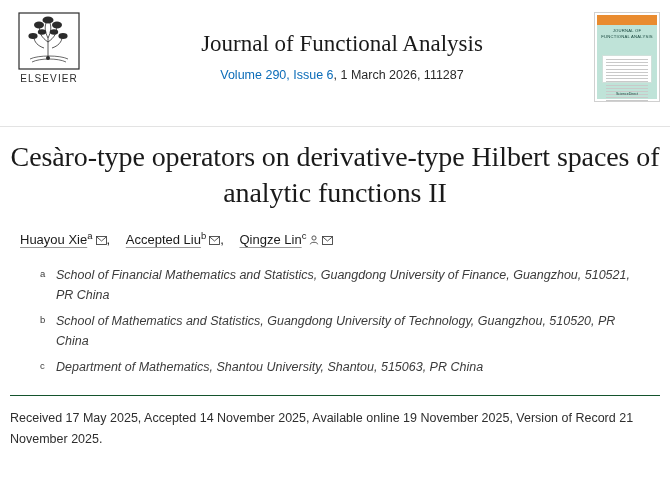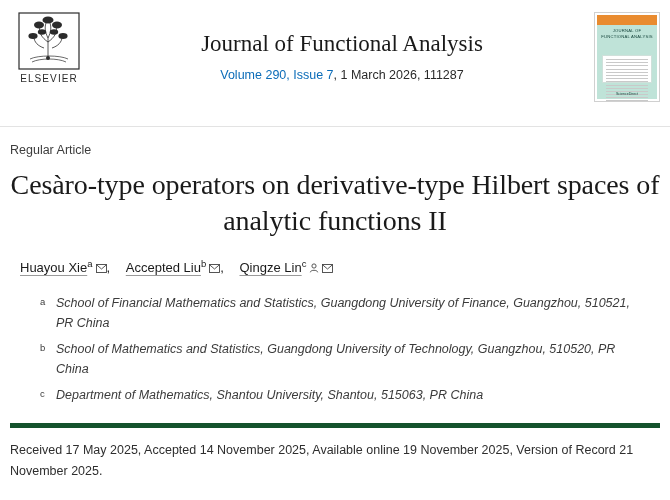--- a/index.html
+++ b/index.html
@@ -219,21 +219,21 @@
     flex: 1 1 auto;
     font-style: italic;
   }
 
   
   .history {
     font-size: 12.5px;
     color: #2e2e2e;
     line-height: 1.65;
     padding-top: 12px;
-    border-top: 5px solid #14532d;
+    border-top: 1px solid #14532d;
     margin-top: 2px;
   }
 </style>
 </head>
 <body>
 
 <div class="page">
 
   <div class="masthead">
 
@@ -263,21 +263,21 @@
           <path d="M14 50 C22 46 40 46 48 50"></path>
         </g>
         <circle cx="30" cy="46" r="2" fill="#2b2b2b"></circle>
       </svg>
       <div class="elsevier-word">ELSEVIER</div>
     </div>
 
     <div class="journal-block">
       <div class="journal-title">Journal of Functional Analysis</div>
       <div class="journal-issue">
-        <a class="vol-link" href="#">Volume 290, Issue 7</a><span>, 1 March 2026, 111287</span>
+        <a class="vol-link" href="#">Volume 290, Issue 6</a><span>, 1 March 2026, 111287</span>
       </div>
     </div>
 
     <div class="cover-thumb">
       <div class="cover-inner">
         <div class="cover-band"></div>
         <div class="cover-title">JOURNAL OF FUNCTIONAL ANALYSIS</div>
         <div class="cover-white">
           <div class="cover-lines">
             <i></i>
@@ -298,21 +298,20 @@
         </div>
         <div class="cover-foot">ScienceDirect</div>
       </div>
     </div>
   </div>
 
   <hr class="rule">
 
   <div class="content">
 
-    <div class="article-type">Regular Article</div>
 
     <h1 class="article-title">Cesàro-type operators on derivative-type Hilbert spaces of analytic functions II</h1>
 
     <div class="authors">
 
       <span class="author">
         <span class="author-name">Huayou Xie</span><span class="sup">a</span><span class="mini-icon"><svg width="11" height="9" viewBox="0 0 11 9">
               <rect x="0.5" y="0.5" width="10" height="8" fill="none" stroke="#444" stroke-width="0.9"></rect>
               <path d="M0.7 0.9 L5.5 5 L10.3 0.9" fill="none" stroke="#444" stroke-width="0.9"></path>
             </svg></span><span class="sep">,</span>

